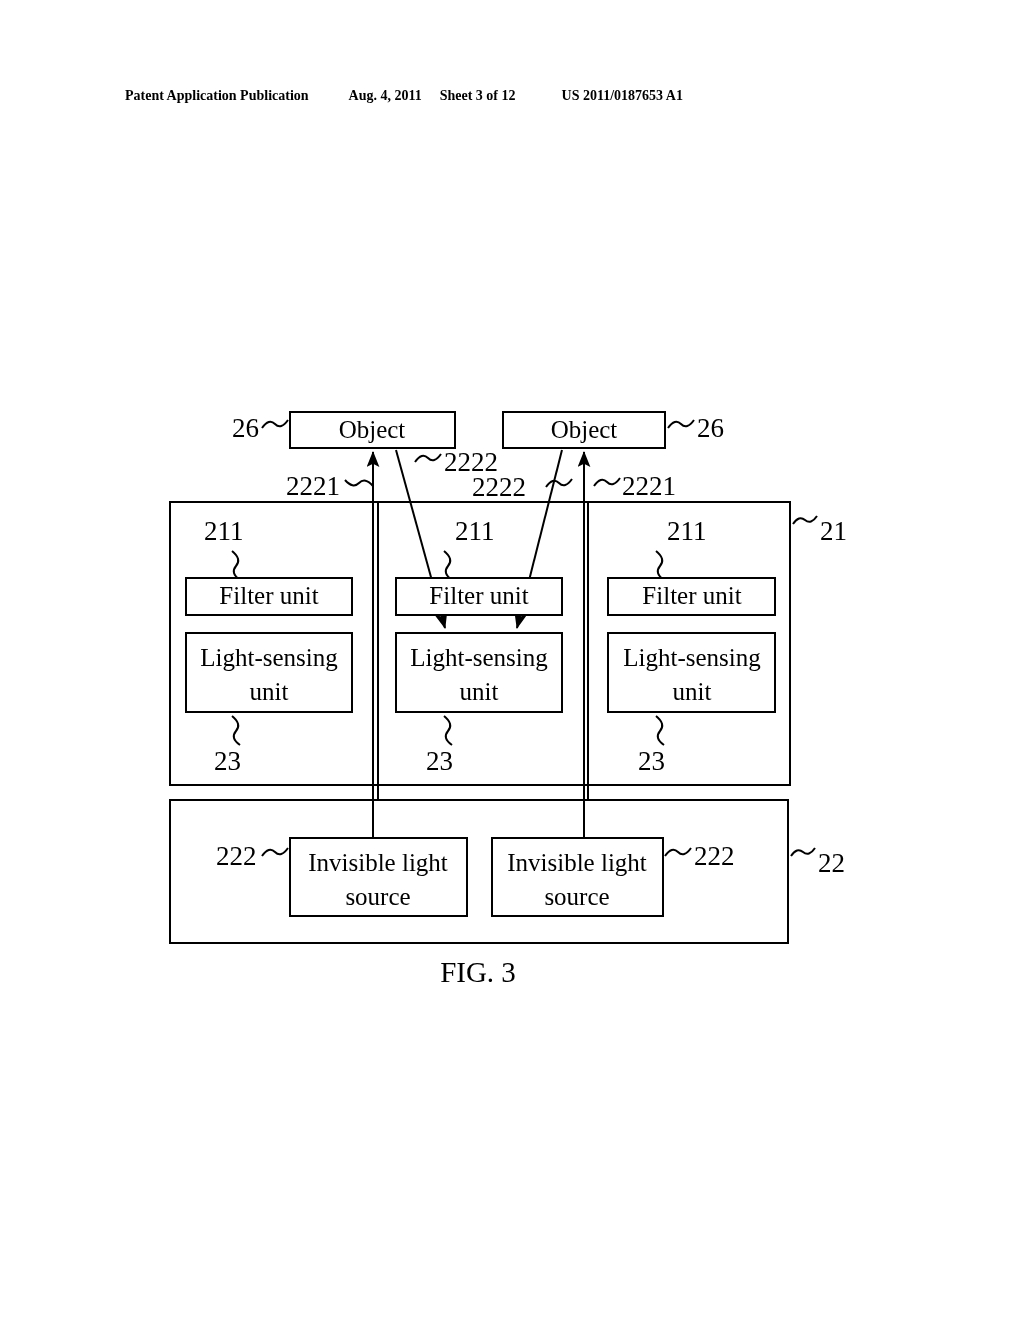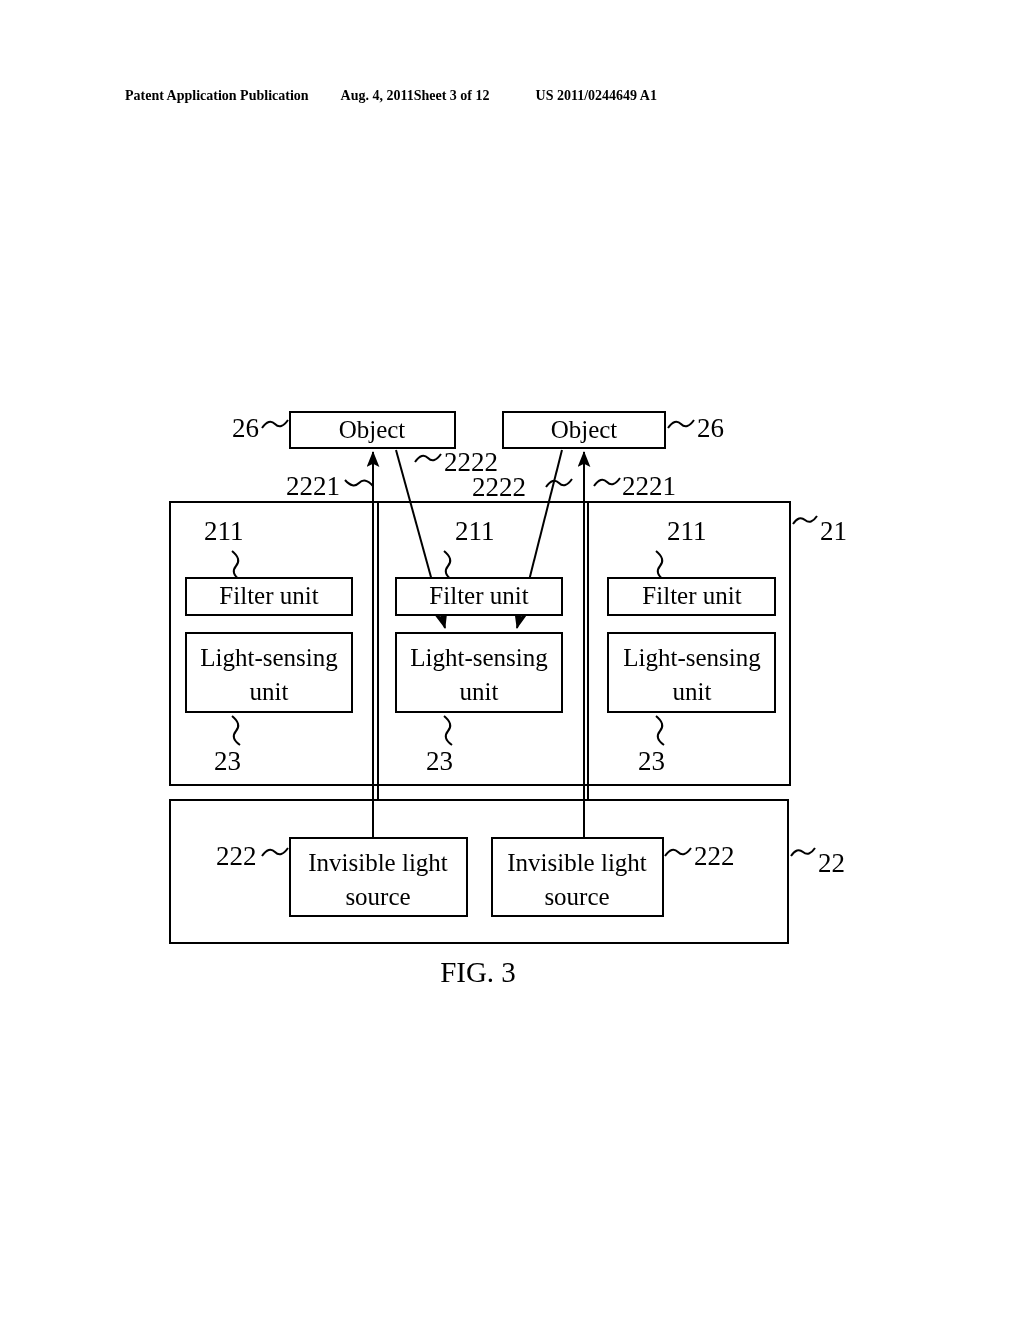--- a/index.html
+++ b/index.html
@@ -25,22 +25,22 @@
     height: 26px;
     display: flex;
     align-items: baseline;
     font-family: "Liberation Serif", "DejaVu Serif", serif;
     font-weight: bold;
     font-size: 14px;
     letter-spacing: 0px;
     white-space: nowrap;
   }
   #patent-header .hdr-pub { }
-  #patent-header .hdr-date { margin-left: 32px; }
-  #patent-header .hdr-sheet { }
+  #patent-header .hdr-date { margin-left: 40px; }
+  #patent-header .hdr-sheet { margin-left: 18px; }
   #patent-header .hdr-num { margin-left: 46px; }
 
   
   #figure {
     position: absolute;
     left: 0;
     top: 0;
     width: 1024px;
     height: 1320px;
   }
@@ -91,21 +91,21 @@
     stroke-width: 2;
   }
 </style>
 </head>
 <body>
 
 <div id="patent-header">
   <span class="hdr-pub">Patent Application Publication</span>
   <span class="hdr-date">Aug. 4, 2011</span>
   <span class="hdr-sheet">Sheet 3 of 12</span>
-  <span class="hdr-num">US 2011/0244649 A1</span>
+  <span class="hdr-num">US 2011/0187653 A1</span>
 </div>
 
 <div id="figure">
 <svg width="1024" height="1320" viewBox="0 0 1024 1320" xmlns="http://www.w3.org/2000/svg">
 
   <defs>
     <marker id="arrowhead" markerWidth="9" markerHeight="9" refX="7.5" refY="3.2" orient="auto" markerUnits="strokeWidth">
       <path d="M0,0 L8,3.2 L0,6.4 L1.6,3.2 z" fill="#000"></path>
     </marker>
   </defs>

